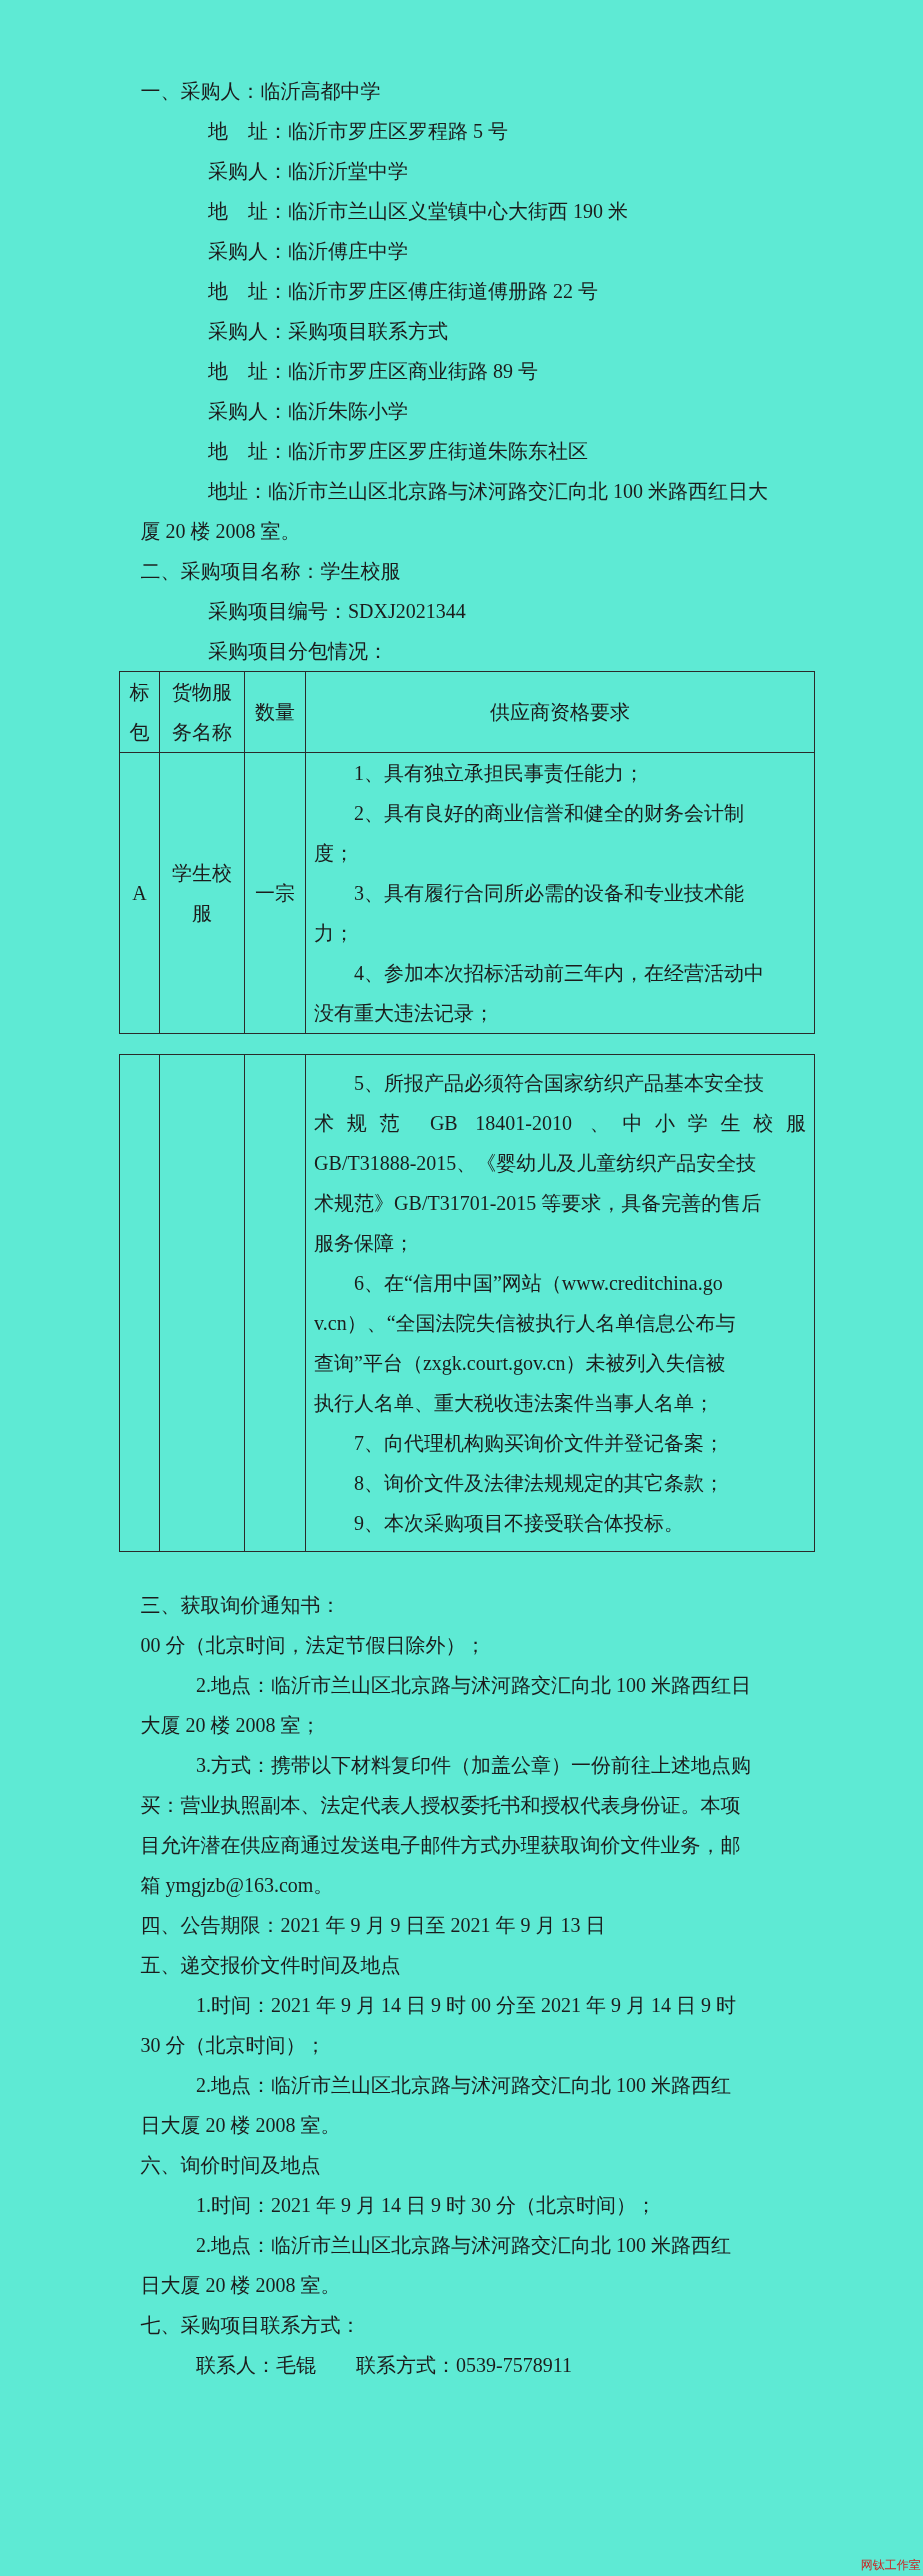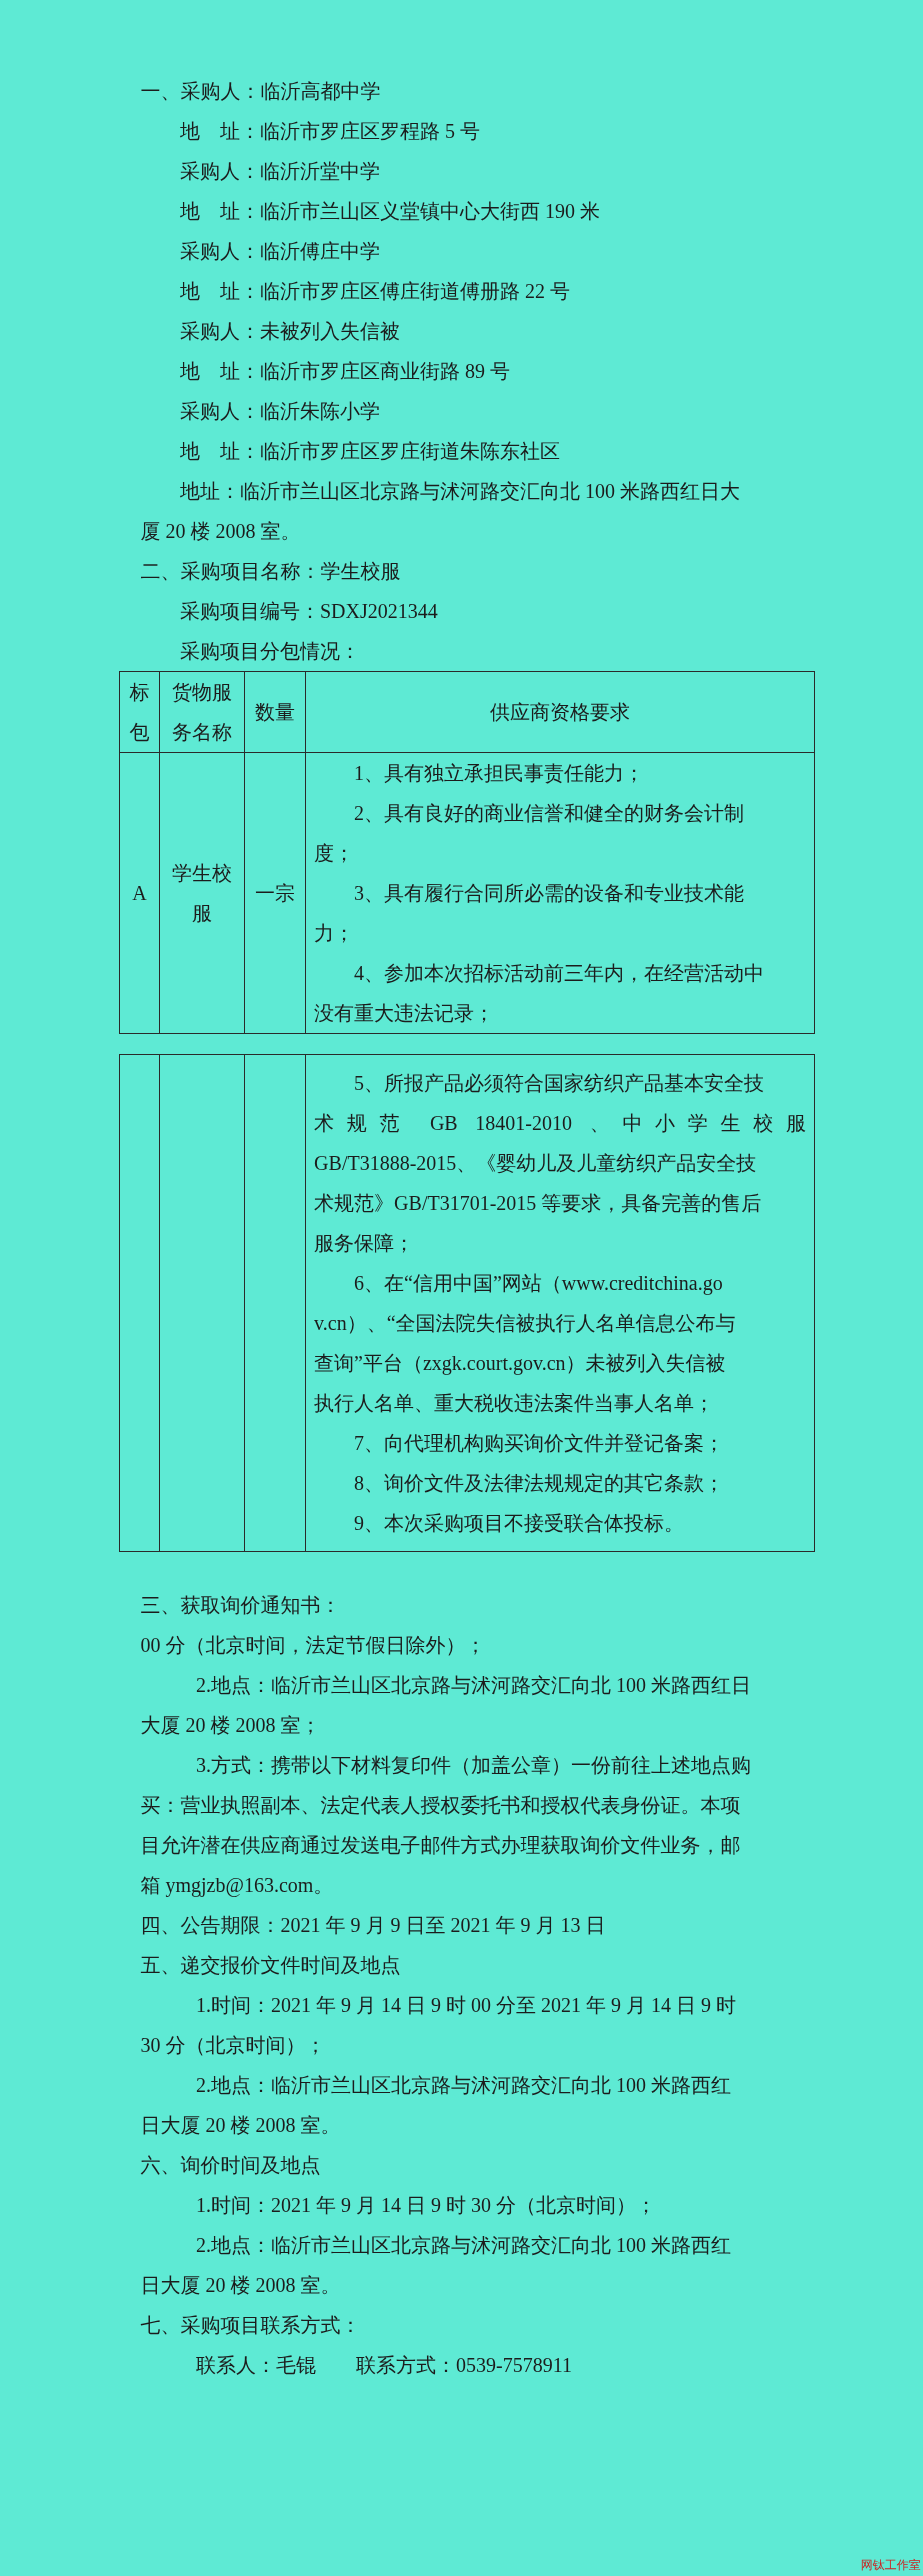--- a/index.html
+++ b/index.html
@@ -18,21 +18,21 @@
     padding-left:119px;
     width:695px;
     font-size:20px;
   }
   .line{
     margin:0;
     line-height:40px;
     white-space:nowrap;
   }
   .l0{margin-left:21.5px;}
-  .l2{margin-left:61px;}
+  .l2{margin-left:89px;}
   .l3{margin-left:77px;}
   table{
     border-collapse:collapse;
     table-layout:fixed;
     width:695px;
   }
   .t2{margin-top:20.4px;}
   td,th{
     border:1.2px solid #2a2a2a;
     font-weight:normal;
@@ -76,21 +76,21 @@
 
 <div class="page">
   <div class="doc">
 
     <p class="line l0">一、采购人：临沂高都中学</p>
     <p class="line l2">地　址：临沂市罗庄区罗程路 5 号</p>
     <p class="line l2">采购人：临沂沂堂中学</p>
     <p class="line l2">地　址：临沂市兰山区义堂镇中心大街西 190 米</p>
     <p class="line l2">采购人：临沂傅庄中学</p>
     <p class="line l2">地　址：临沂市罗庄区傅庄街道傅册路 22 号</p>
-    <p class="line l2">采购人：未被列入失信被</p>
+    <p class="line l2">采购人：采购项目联系方式</p>
     <p class="line l2">地　址：临沂市罗庄区商业街路 89 号</p>
     <p class="line l2">采购人：临沂朱陈小学</p>
     <p class="line l2">地　址：临沂市罗庄区罗庄街道朱陈东社区</p>
     <p class="line l2">地址：临沂市兰山区北京路与沭河路交汇向北 100 米路西红日大</p>
     <p class="line l0">厦 20 楼 2008 室。</p>
     <p class="line l0">二、采购项目名称：学生校服</p>
     <p class="line l2">采购项目编号：SDXJ2021344</p>
     <p class="line l2">采购项目分包情况：</p>
 
     <table class="t1">

